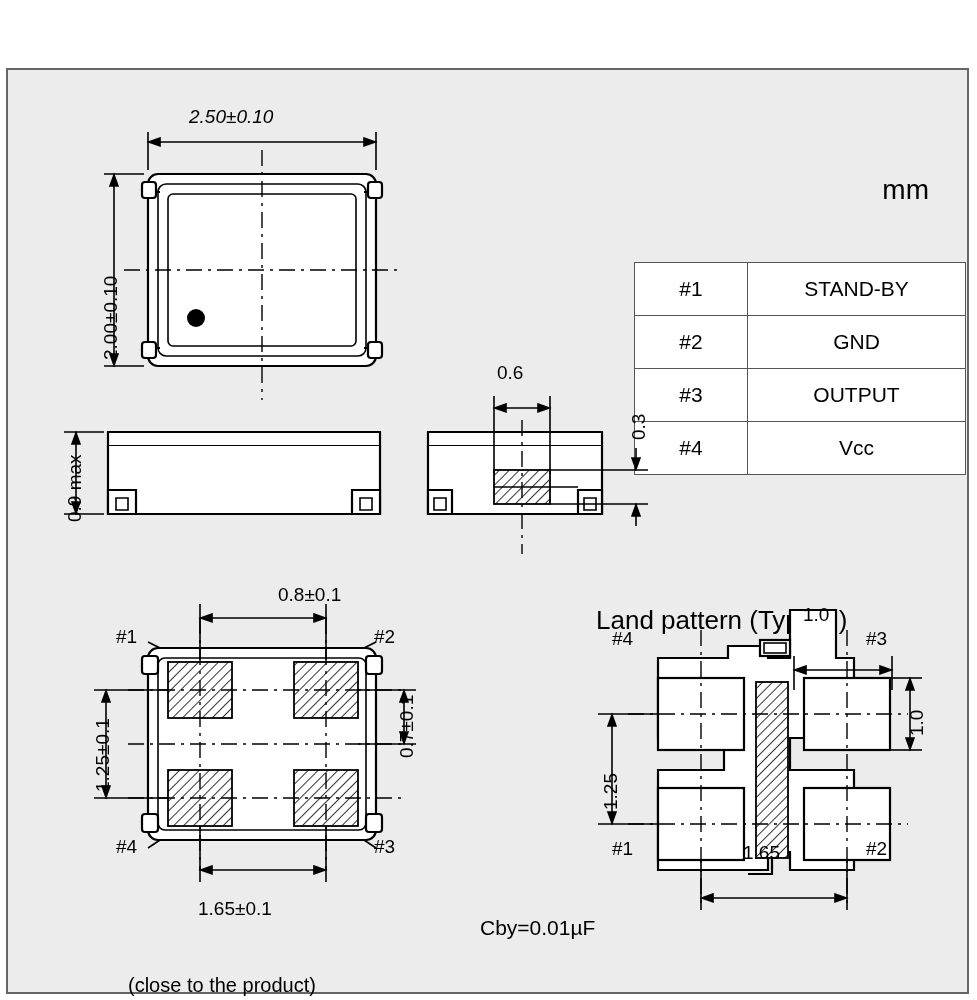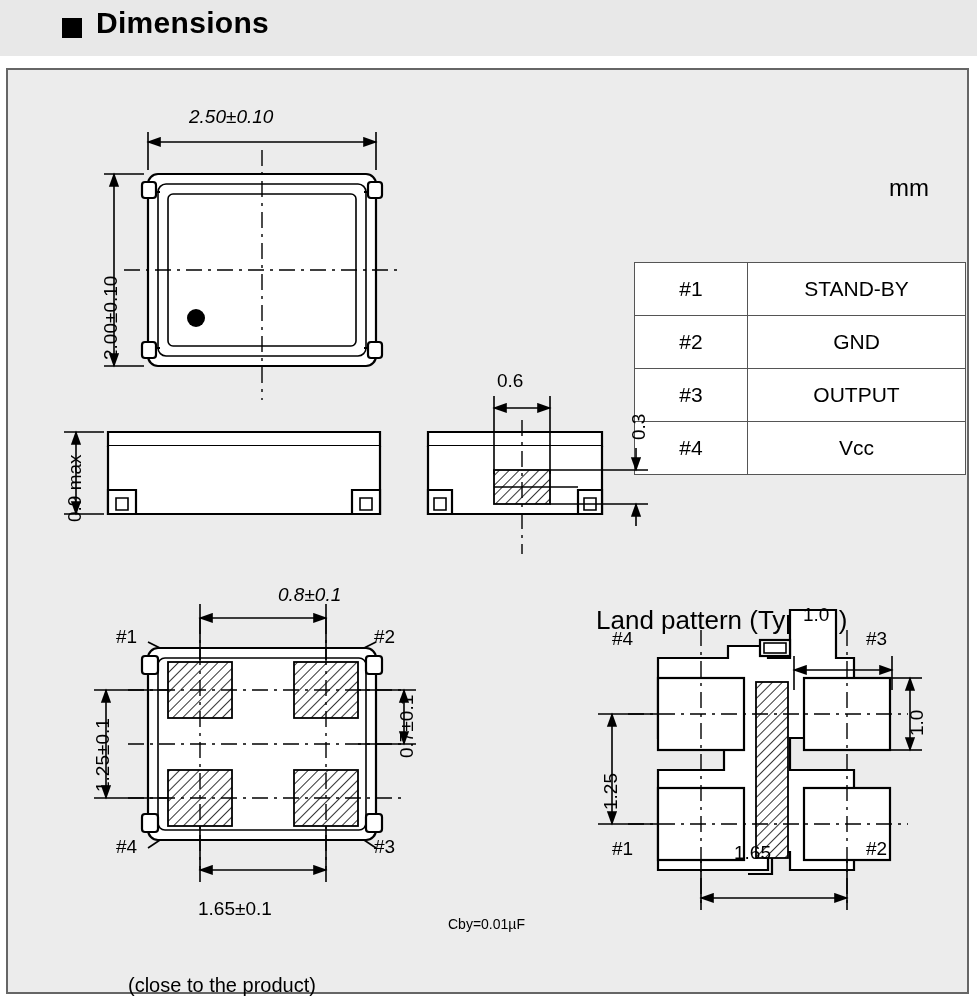--- a/index.html
+++ b/index.html
@@ -28,34 +28,30 @@
   
   .pad{fill:url(#hatch);stroke:#000;stroke-width:1.8;}
 
   
   .termtitle{position:absolute;left:630px;top:156px;font-size:22px;}
   table.term{position:absolute;left:626px;top:192px;border-collapse:collapse;background:#fff;}
   table.term td{border:1.6px solid #555;height:50px;font-size:21px;text-align:center;background:#fff;}
   table.term td.c1{width:110px;}
   table.term td.c2{width:215px;}
 
-  .mmlbl{position:absolute;right:38px;top:104px;font-size:24px;}
+  .mmlbl{position:absolute;right:38px;top:104px;font-size:28px;}
   .landtitle{position:absolute;left:588px;top:535px;font-size:26px;}
   .note{position:absolute;left:120px;top:902px;font-size:20px;line-height:26px;}
-  .cby{position:absolute;left:440px;top:846px;font-size:14px;}
+  .cby{position:absolute;left:472px;top:846px;font-size:21px;}
 </style>
 </head>
 <body>
 
 <div id="root">
 
-  <div class="header">
-    <div class="bullet"></div>
-    <div class="title">Dimensions</div>
-  </div>
 
   <div class="panel">
 
     <div class="mmlbl">mm</div>
 
     <table class="term">
       <tbody>
           <tr>
         <td class="c1">#1</td>
         <td class="c2">STAND-BY</td>
@@ -243,35 +239,35 @@
         <line class="ln thin" x1="839" y1="790" x2="839" y2="840"></line>
         <line class="ln thin" x1="693" y1="828" x2="839" y2="828" marker-start="url(#ahs)" marker-end="url(#ah)"></line>
       </g>
     </svg>
 
     <div class="lbl" style="left:181px;top:36px;font-style:italic;">2.50±0.10</div>
     <div class="lbl vert" style="left:92px;top:290px;transform:rotate(-90deg);">2.00±0.10</div>
 
     <div class="lbl vert" style="left:56px;top:452px;transform:rotate(-90deg);">0.9 max</div>
 
-    <div class="lbl" style="left:489px;top:300px;">0.6</div>
+    <div class="lbl" style="left:489px;top:292px;">0.6</div>
     <div class="lbl vert" style="left:620px;top:370px;transform:rotate(-90deg);">0.3</div>
 
-    <div class="lbl" style="left:270px;top:514px;font-style:italic;">0.8±0.1</div>
+    <div class="lbl" style="left:270px;top:514px;">0.8±0.1</div>
     <div class="lbl vert" style="left:84px;top:722px;transform:rotate(-90deg);">1.25±0.1</div>
     <div class="lbl vert" style="left:388px;top:688px;transform:rotate(-90deg);">0.7±0.1</div>
     <div class="lbl" style="left:190px;top:782px;margin-top:46px;">1.65±0.1</div>
     <div class="lbl" style="left:108px;top:556px;">#1</div>
     <div class="lbl" style="left:366px;top:556px;">#2</div>
     <div class="lbl" style="left:366px;top:766px;">#3</div>
     <div class="lbl" style="left:108px;top:766px;">#4</div>
 
     <div class="lbl" style="left:795px;top:534px;">1.0</div>
     <div class="lbl vert" style="left:898px;top:666px;transform:rotate(-90deg);">1.0</div>
     <div class="lbl vert" style="left:592px;top:740px;transform:rotate(-90deg);">1.25</div>
-    <div class="lbl" style="left:706px;top:772px;padding-left:20px;">1.65</div>
+    <div class="lbl" style="left:735px;top:772px;">1.65</div>
     <div class="lbl" style="left:604px;top:558px;">#4</div>
     <div class="lbl" style="left:858px;top:558px;">#3</div>
     <div class="lbl" style="left:604px;top:768px;">#1</div>
     <div class="lbl" style="left:858px;top:768px;">#2</div>
 
   </div>
 </div>
 
 </body></html>

